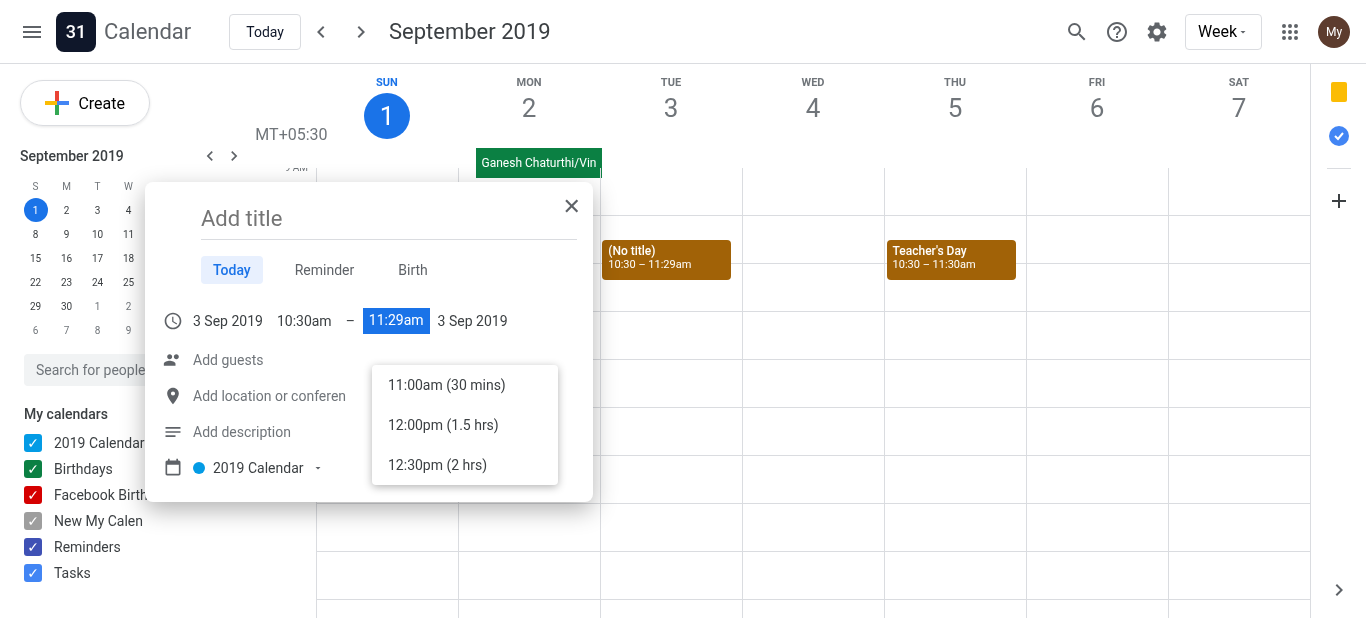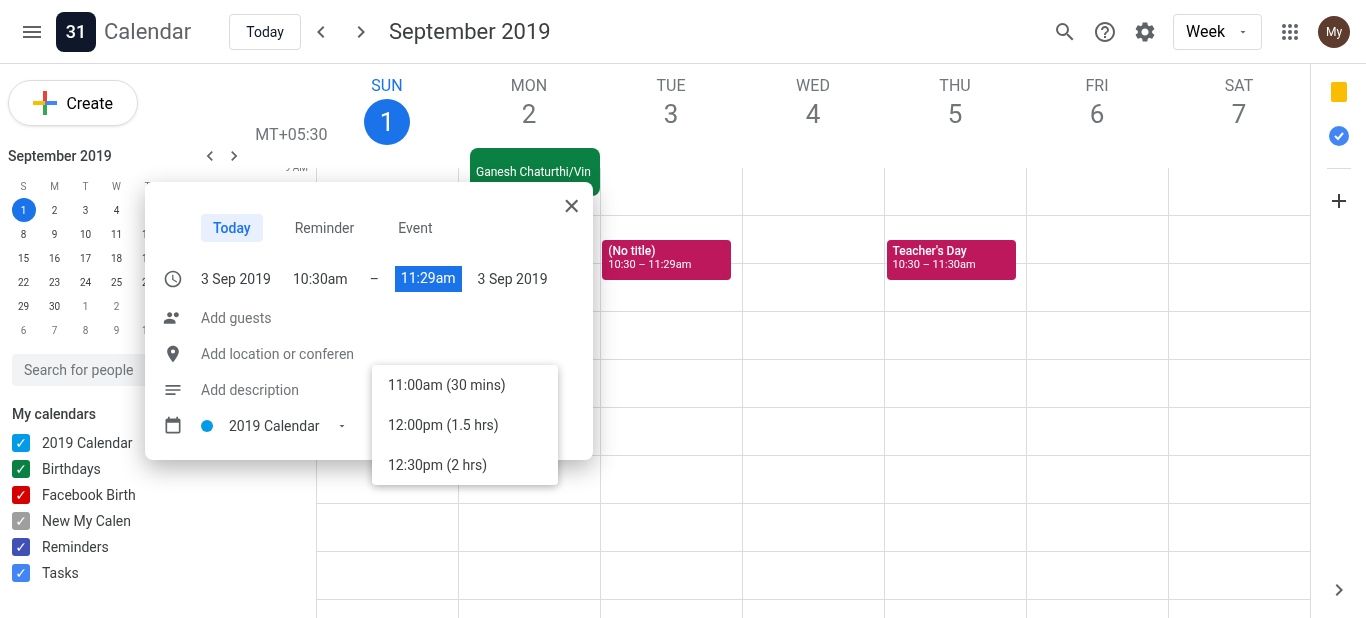--- a/index.html
+++ b/index.html
@@ -8,26 +8,26 @@
     .header { height: 64px; display: flex; align-items: center; padding: 0 8px; border-bottom: 1px solid #dadce0; }
     .menu-btn { width: 48px; height: 48px; display: flex; align-items: center; justify-content: center; border-radius: 50%; cursor: pointer; }
     .logo-container { display: flex; align-items: center; gap: 8px; padding-right: 30px; }
     .logo { width: 40px; height: 40px; background: #0f172a; border-radius: 8px; display: flex; align-items: center; justify-content: center; color: white; font-size: 18px; font-weight: 500; }
     .logo-text { font-size: 22px; color: #5f6368; }
     .today-btn { height: 36px; padding: 0 16px; border: 1px solid #dadce0; border-radius: 4px; background: white; font-size: 14px; color: #0f172a; cursor: pointer; margin-left: 8px; }
     .nav-btn { width: 40px; height: 40px; display: flex; align-items: center; justify-content: center; border-radius: 50%; cursor: pointer; }
     .header-title { font-size: 22px; color: #3c4043; margin-left: 8px; }
     .header-spacer { flex: 1; }
     .icon-btn { width: 40px; height: 40px; display: flex; align-items: center; justify-content: center; border-radius: 50%; cursor: pointer; color: #5f6368; }
-    .view-select { height: 36px; padding: 12px 12px; border: 1px solid #dadce0; border-radius: 4px; display: flex; align-items: center; gap: 12px; cursor: pointer; margin: 0 8px; }
+    .view-select { height: 36px; padding: 12px 12px; border: 1px solid #dadce0; border-radius: 4px; display: flex; align-items: center; gap: 0; cursor: pointer; margin: 0 8px; }
     .apps-btn { width: 40px; height: 40px; display: flex; align-items: center; justify-content: center; cursor: pointer; }
     .avatar { width: 32px; height: 32px; border-radius: 50%; background: #5d3c2e; color: white; display: flex; align-items: center; justify-content: center; font-size: 12px; margin: 0 8px; }
     
     .main { display: flex; height: 554px; }
-    .sidebar { width: 256px; padding: 16px 0 16px 8px; }
+    .sidebar { width: 256px; padding: 16px 0 16px 20px; }
     .create-btn { display: flex; align-items: center; gap: 12px; padding: 10px 24px; border: 1px solid #dadce0; border-radius: 24px; box-shadow: 0 1px 3px rgba(0,0,0,.1); cursor: pointer; margin-bottom: 20px; width: 130px; }
     .create-plus { width: 24px; height: 24px; position: relative; }
     .create-plus::before { content: ''; position: absolute; left: 10px; top: 0; width: 4px; height: 24px; background: linear-gradient(#EA4335 50%, #34A853 50%); }
     .create-plus::after { content: ''; position: absolute; left: 0; top: 10px; width: 24px; height: 4px; background: linear-gradient(90deg, #FBBC04 50%, #4285F4 50%); }
     .mini-cal-header { display: flex; align-items: center; justify-content: space-between; margin-bottom: 8px; padding-right: 12px; }
     .mini-cal-title { font-size: 14px; font-weight: 500; color: #3c4043; }
     .mini-cal-nav { display: flex; gap: 4px; }
     .mini-cal { width: 218px; }
     .mini-row { display: flex; }
     .mini-cell { width: 31px; height: 24px; display: flex; align-items: center; justify-content: center; font-size: 10px; color: #70757a; }
@@ -36,49 +36,49 @@
     .mini-cell.other-month { color: #70757a; }
     .search-box { margin: 12px 12px 12px 4px; padding: 8px 12px; background: #f1f3f4; border-radius: 4px; font-size: 14px; color: #70757a; width: 200px; }
     .calendars-title { font-size: 14px; font-weight: 500; color: #3c4043; padding: 8px 4px; }
     .cal-item { display: flex; align-items: center; gap: 12px; padding: 4px; font-size: 14px; color: #3c4043; }
     .cal-check { width: 18px; height: 18px; border-radius: 3px; display: flex; align-items: center; justify-content: center; color: white; font-size: 14px; }
     
     .calendar-area { flex: 1; display: flex; flex-direction: column; overflow: hidden; }
     .week-header { display: flex; height: 84px; }
     .tz-cell { width: 60px; display: flex; align-items: flex-end; justify-content: center; font-size: 16px; color: #70757a; padding-bottom: 4px; }
     .day-header { flex: 1; text-align: center; padding-top: 12px; }
-    .day-name { font-size: 16px; color: #70757a; font-weight: 400; }
+    .day-name { font-size: 11px; color: #70757a; font-weight: 700; }
     .day-name.today { color: #1a73e8; }
     .day-num { font-size: 26px; color: #70757a; margin-top: 4px; }
     .day-num.today { width: 46px; height: 46px; border-radius: 50%; background: #1a73e8; color: white; display: flex; align-items: center; justify-content: center; margin: 4px auto 0; }
     
     .grid { flex: 1; display: flex; position: relative; overflow-y: auto; }
     .time-col { width: 60px; }
     .time-label { height: 48px; text-align: right; padding-right: 8px; font-size: 10px; color: #70757a; position: relative; top: -6px; }
     .days-grid { flex: 1; display: flex; position: relative; }
     .day-col { flex: 1; border-left: 1px solid #dadce0; }
     .hour-row { height: 48px; border-bottom: 1px solid #dadce0; }
     
     .allday-row { display: flex; height: 20px; }
-    .allday-event { background: #0b8043; color: white; font-size: 12px; padding: 17px 6px; border-radius: 8px; margin-left: 12px; overflow: hidden; white-space: nowrap; }
-    
-    .event-block { position: absolute; background: #be185d; color: white; border-radius: 4px; padding: 4px 6px; font-size: 12px; overflow: hidden; }
+    .allday-event { background: #0b8043; color: white; font-size: 12px; padding: 8px 6px; border-radius: 0; margin-left: 18px; overflow: hidden; white-space: nowrap; }
+    
+    .event-block { position: absolute; background: #a16207; color: white; border-radius: 4px; padding: 4px 6px; font-size: 12px; overflow: hidden; }
     .event-title { font-weight: 500; }
     .event-time { font-size: 11px; }
     
     .side-panel { width: 56px; border-left: 1px solid #dadce0; padding-top: 16px; display: flex; flex-direction: column; align-items: center; gap: 20px; }
     .side-icon { width: 24px; height: 24px; }
     
     .modal { position: absolute; left: 145px; top: 182px; width: 448px; background: white; border-radius: 8px; box-shadow: 0 8px 24px rgba(0,0,0,.3); padding: 16px; z-index: 100; }
     .modal-close { position: absolute; right: 12px; top: 12px; cursor: pointer; color: #5f6368; font-size: 22px; }
     .title-input { border: none; border-bottom: 1px solid #dadce0; font-size: 22px; color: #70757a; padding: 8px 0; width: 100%; margin-left: 40px; width: calc(100% - 40px); outline: none; }
     .tabs { display: flex; gap: 20px; margin: 16px 0 16px 40px; }
     .tab { padding: 6px 12px; border-radius: 4px; font-size: 14px; cursor: pointer; color: #5f6368; }
     .tab.active { background: #e8f0fe; color: #1a73e8; font-weight: 500; }
-    .form-row { display: flex; align-items: center; gap: 16px; padding: 8px 0; font-size: 14px; color: #3c4043; }
+    .form-row { display: flex; align-items: center; gap: 8px; padding: 8px 0; font-size: 14px; color: #3c4043; }
     .form-icon { width: 24px; color: #5f6368; display: flex; justify-content: center; }
     .time-field { padding: 4px 6px; }
     .time-field.selected { background: #1a73e8; color: white; border-bottom: 2px solid #1a73e8; }
     .placeholder-text { color: #70757a; }
     .cal-dot { width: 12px; height: 12px; border-radius: 50%; background: #039be5; }
     
     .dropdown { position: absolute; left: 372px; top: 365px; width: 186px; background: white; box-shadow: 0 2px 8px rgba(0,0,0,.3); border-radius: 4px; z-index: 200; overflow-y: auto; max-height: 200px; }
     .dropdown-item { padding: 12px 16px; font-size: 14px; color: #3c4043; cursor: pointer; }
     
     svg { display: block; }
@@ -432,24 +432,25 @@
     <div style="margin-bottom:16px">
         <svg width="24" height="24" viewBox="0 0 24 24">
           <path fill="#5f6368" d="M10 6L8.59 7.41 13.17 12l-4.58 4.59L10 18l6-6z"></path>
         </svg>
       </div>
   </div>
 </div>
 
 <div class="modal">
   <div class="modal-close">✕</div>
+  <input class="title-input" placeholder="Add title" style="">
   <div class="tabs">
     <div class="tab active">Today</div>
     <div class="tab">Reminder</div>
-    <div class="tab">Event</div>
+    <div class="tab">Birth</div>
   </div>
   <div class="form-row">
     <div class="form-icon">
         <svg width="20" height="20" viewBox="0 0 24 24">
           <path fill="#5f6368" d="M12 2C6.5 2 2 6.5 2 12s4.5 10 10 10 10-4.5 10-10S17.5 2 12 2zm0 18c-4.41 0-8-3.59-8-8s3.59-8 8-8 8 3.59 8 8-3.59 8-8 8zm.5-13H11v6l5.2 3.2.8-1.3-4.5-2.7V7z"></path>
         </svg>
       </div>
     <span>3 Sep 2019</span>
     <span class="time-field">10:30am</span>
     <span>–</span>

